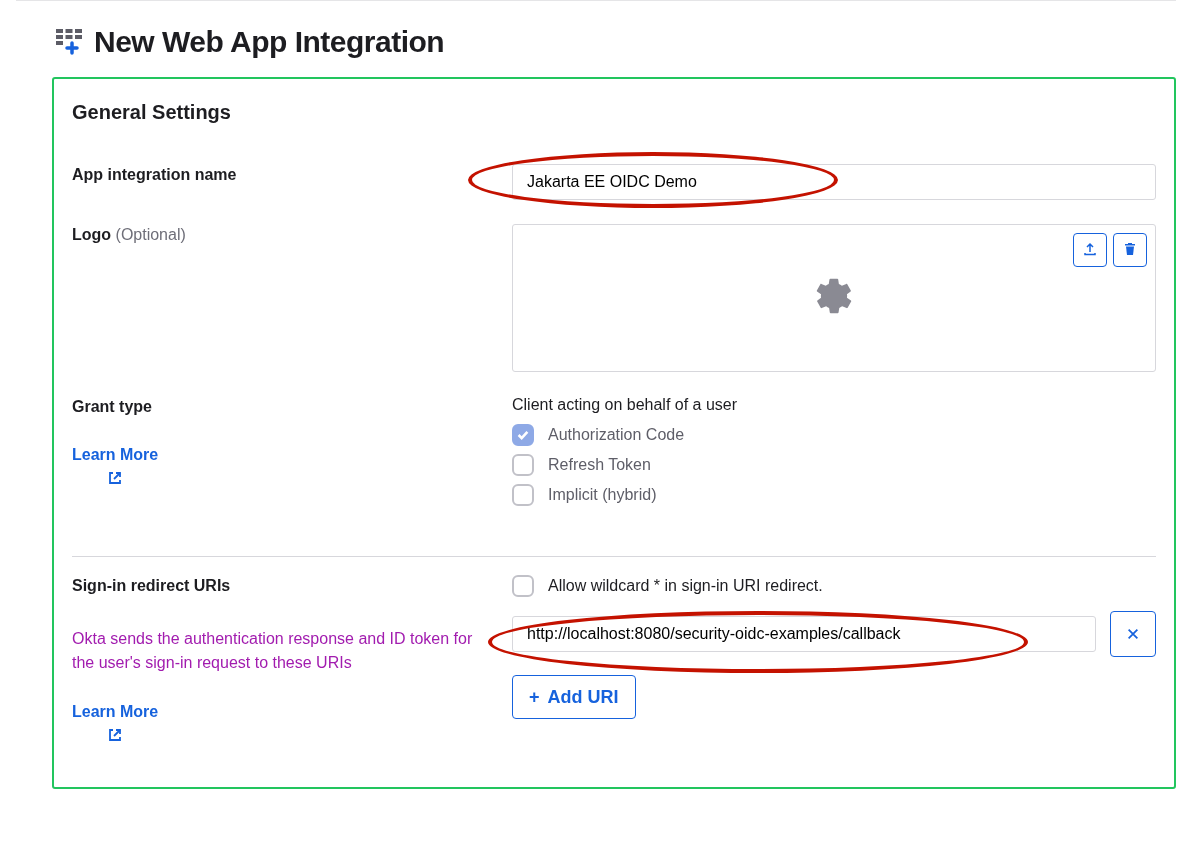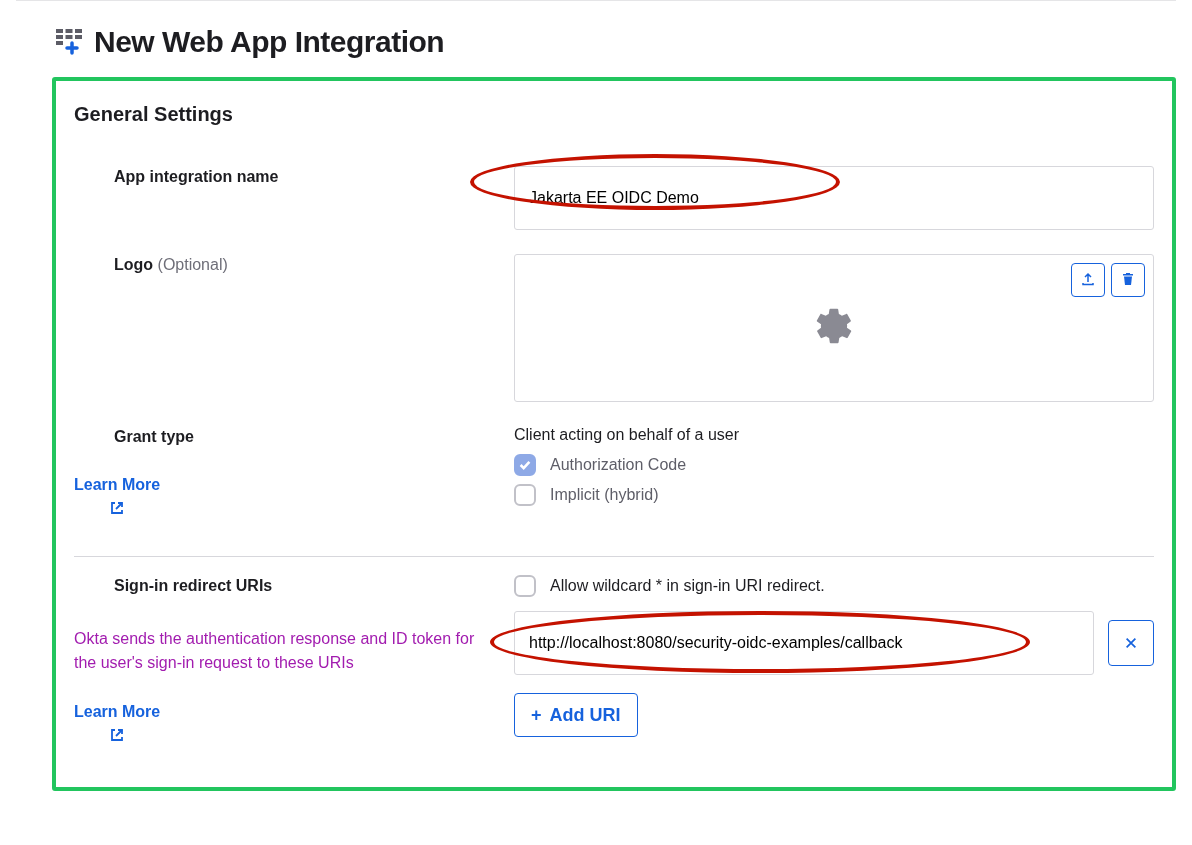--- a/index.html
+++ b/index.html
@@ -3,32 +3,32 @@
 <meta charset="utf-8">
 <style>
   * { box-sizing: border-box; }
   html, body { margin: 0; padding: 0; font-family: -apple-system, BlinkMacSystemFont, "Segoe UI", Helvetica, Arial, sans-serif; color: #1d1d21; background: #fff; }
   .page { width: 1192px; margin: 0 auto; padding: 0 16px; }
 
   .page-header { display: flex; align-items: center; gap: 12px; padding: 24px 0 18px 40px; border-top: 1px solid #e5e5e7; }
   .page-header h1 { font-size: 30px; font-weight: 700; margin: 0; letter-spacing: -0.5px; }
   .app-icon { width: 26px; height: 26px; }
 
-  .card { border: 4px solid #22c55e; border-radius: 3px; margin-left: 36px; margin-right: 0; }
+  .card { border: 2px solid #22c55e; border-radius: 3px; margin-left: 36px; margin-right: 0; }
   .card-inner { padding: 14px 18px 28px 18px; }
   .section-title { font-size: 20px; font-weight: 700; margin: 8px 0 28px 0; }
 
   .row { display: flex; align-items: flex-start; padding: 12px 0; }
   .row-left { width: 440px; flex: 0 0 440px; padding-right: 24px; }
   .row-right { flex: 1 1 auto; position: relative; }
 
-  .label { font-size: 16px; font-weight: 700; line-height: 22px; margin-left: 40px; }
+  .label { font-size: 16px; font-weight: 700; line-height: 22px; }
   .optional { color: #6e6e78; font-weight: 400; }
 
-  .text-input { width: 100%; height: 64px; border: 1px solid #d7d7dc; border-radius: 3px; padding: 0 14px; font-size: 16px; font-family: inherit; }
+  .text-input { width: 100%; height: 36px; border: 1px solid #d7d7dc; border-radius: 3px; padding: 0 14px; font-size: 16px; font-family: inherit; }
   .text-input::placeholder { color: #6e6e78; }
 
   .annot-ellipse { position: absolute; border: 4px solid #c41200; border-radius: 50%; pointer-events: none; }
   .ellipse-1 { left: -44px; top: -12px; width: 370px; height: 56px; }
   .ellipse-2 { left: -24px; top: 0px; width: 540px; height: 62px; }
 
   .logo-box { width: 100%; height: 148px; border: 1px solid #d7d7dc; border-radius: 3px; position: relative; display: flex; align-items: center; justify-content: center; }
   .logo-actions { position: absolute; right: 8px; top: 8px; display: flex; gap: 6px; }
   .icon-btn { width: 34px; height: 34px; border: 1px solid #1662dd; background: #fff; border-radius: 4px; color: #1662dd; display: inline-flex; align-items: center; justify-content: center; cursor: pointer; }
   .gear-icon svg { width: 42px; height: 42px; fill: #8a8a93; }
@@ -150,20 +150,24 @@
             <div class="cb-row">
               <span class="cb checked">
                 <svg viewBox="0 0 16 16" fill="none" stroke="#fff" stroke-width="3">
                     <path d="M3 8 L6.5 11.5 L13 4.5"></path>
                   </svg>
               </span>
               <span class="cb-label muted">Authorization Code</span>
             </div>
             <div class="cb-row">
               <span class="cb muted"></span>
+              <span class="cb-label muted">Refresh Token</span>
+            </div>
+            <div class="cb-row">
+              <span class="cb muted"></span>
               <span class="cb-label muted">Implicit (hybrid)</span>
             </div>
           </div>
         </div>
       </div>
 
       <hr class="section-divider">
 
       <div class="row">
         <div class="row-left">

